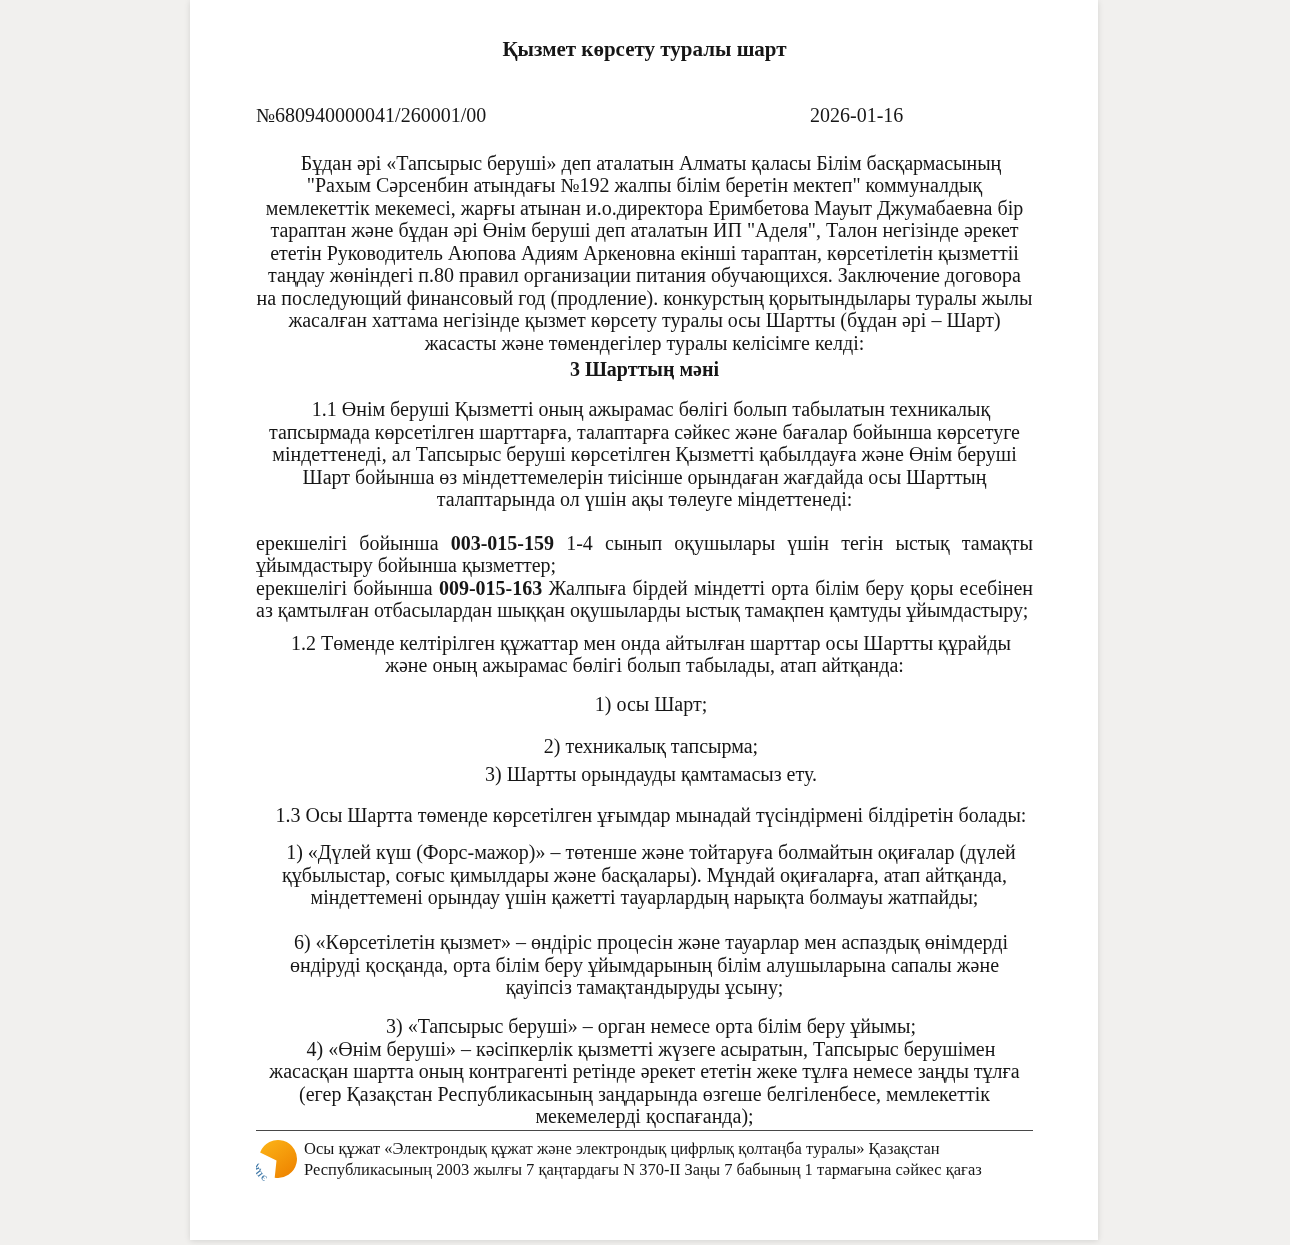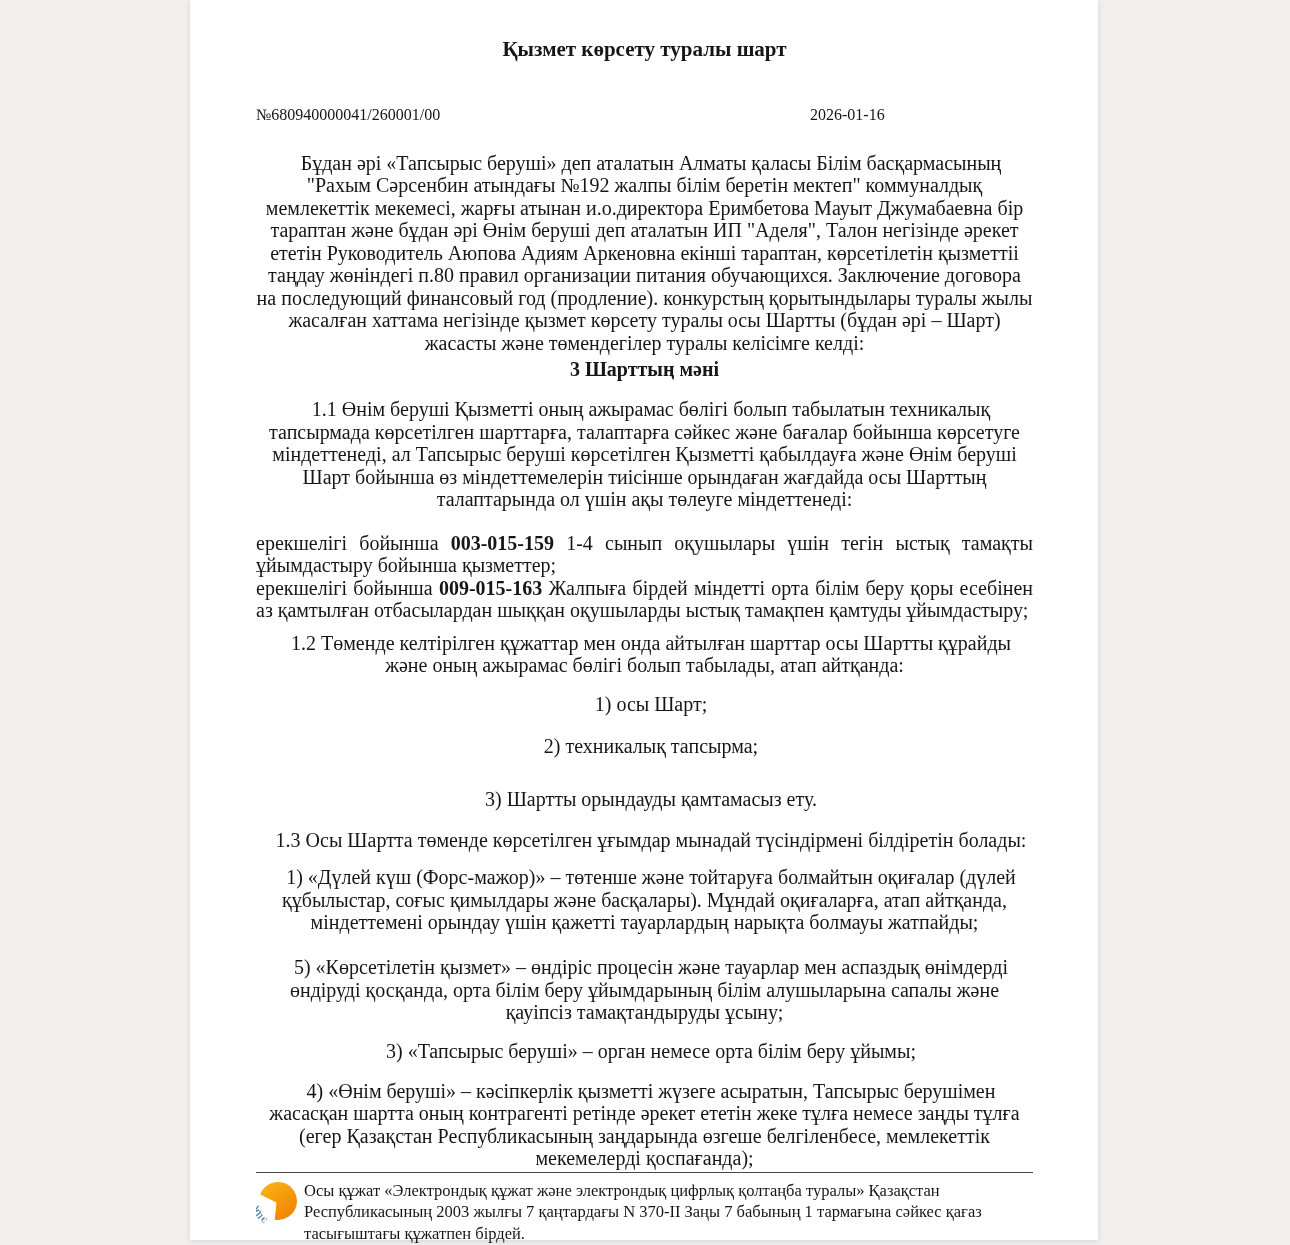--- a/index.html
+++ b/index.html
@@ -25,21 +25,21 @@
   }
   .title {
     font-size: 21px;
     font-weight: bold;
     text-align: center;
     line-height: 25px;
   }
   .meta-row {
     position: relative;
     margin-top: 42px;
-    font-size: 16px;
+    font-size: 20px;
     line-height: 22.5px;
     height: 22.5px;
   }
   .meta-date {
     position: absolute;
     left: 554px;
     top: 0;
     white-space: nowrap;
   }
   .para {
@@ -55,26 +55,26 @@
     font-size: 20px;
     font-weight: bold;
     text-align: center;
     line-height: 23px;
   }
   .clause-1-1  { margin-top: 17px; }
   .services    { margin-top: 21px; }
   .clause-1-2  { margin-top: 10px; }
   .doc-item-0  { margin-top: 16px; }
   .doc-item-1  { margin-top: 19.5px; }
-  .doc-item-2  { margin-top: 31px; }
+  .doc-item-2  { margin-top: 6px; }
   .clause-1-3  { margin-top: 18px; }
   .def-item-0  { margin-top: 15px; }
   .def-item-1  { margin-top: 22.5px; }
   .def-item-2  { margin-top: 16.5px; }
-  .def-item-3  { margin-top: 17px; }
+  .def-item-3  { }
 
   .rule {
     margin-top: 2px;
     border-top: 1px solid #474747;
     width: 100%;
     height: 0;
   }
   .esign-note {
     margin-top: 6px;
     display: flex;
@@ -119,21 +119,21 @@
 
     <p class="para just indent clause-1-2">1.2 Төменде келтірілген құжаттар мен онда айтылған шарттар осы Шартты құрайды және оның ажырамас бөлігі болып табылады, атап айтқанда:</p>
 
     <p class="para indent doc-item-0">1) осы Шарт;</p>
     <p class="para indent doc-item-1">2) техникалық тапсырма;</p>
     <p class="para indent doc-item-2">3) Шартты орындауды қамтамасыз ету.</p>
 
     <p class="para just indent clause-1-3">1.3 Осы Шартта төменде көрсетілген ұғымдар мынадай түсіндірмені білдіретін болады:</p>
 
     <p class="para just indent def-item-0">1) «Дүлей күш (Форс-мажор)» – төтенше және тойтаруға болмайтын оқиғалар (дүлей құбылыстар, соғыс қимылдары және басқалары). Мұндай оқиғаларға, атап айтқанда, міндеттемені орындау үшін қажетті тауарлардың нарықта болмауы жатпайды;</p>
-    <p class="para just indent def-item-1">5) «Көрсетілетін қызмет» – өндіріс процесін және тауарлар мен аспаздық өнімдерді өндіруді қосқанда, орта білім беру ұйымдарының білім алушыларына сапалы және қауіпсіз тамақтандыруды ұсыну;</p>
+    <p class="para just indent def-item-1">6) «Көрсетілетін қызмет» – өндіріс процесін және тауарлар мен аспаздық өнімдерді өндіруді қосқанда, орта білім беру ұйымдарының білім алушыларына сапалы және қауіпсіз тамақтандыруды ұсыну;</p>
     <p class="para just indent def-item-2">3) «Тапсырыс беруші» – орган немесе орта білім беру ұйымы;</p>
     <p class="para just indent def-item-3">4) «Өнім беруші» – кәсіпкерлік қызметті жүзеге асыратын, Тапсырыс берушімен жасасқан шартта оның контрагенті ретінде әрекет ететін жеке тұлға немесе заңды тұлға (егер Қазақстан Республикасының заңдарында өзгеше белгіленбесе, мемлекеттік мекемелерді қоспағанда);</p>
 
     <div class="rule"></div>
 
     <div class="esign-note">
       <svg class="stamp" viewBox="0 0 44 44" xmlns="http://www.w3.org/2000/svg" aria-hidden="true">
         <defs>
           <linearGradient id="stampGrad" x1="0.1" y1="0" x2="0.8" y2="1">
             <stop offset="0" stop-color="#fcb316"></stop>
@@ -142,18 +142,17 @@
           <path id="arcPath" d="M 17.5 42.5 A 21 21 0 0 1 1.5 17.5" fill="none"></path>
         </defs>
         <path d="M 4.1 15.5 A 19 19 0 1 1 18.7 40.7 L 20.5 23.5 Z" fill="url(#stampGrad)"></path>
         <text font-size="8" font-family="Liberation Serif, serif" fill="#4079a8" font-weight="bold">
           <textPath href="#arcPath" startOffset="6">ЭЦҚ</textPath>
         </text>
       </svg>
       <div class="esign-text">
         <div>Осы құжат «Электрондық құжат және электрондық цифрлық қолтаңба туралы» Қазақстан</div>
         <div>Республикасының 2003 жылғы 7 қаңтардағы N 370-II Заңы 7 бабының 1 тармағына сәйкес қағаз</div>
-        <div>тасығыштағы құжатпен бірдей.</div>
       </div>
     </div>
 
   </div>
 </div>
 
 </body></html>

